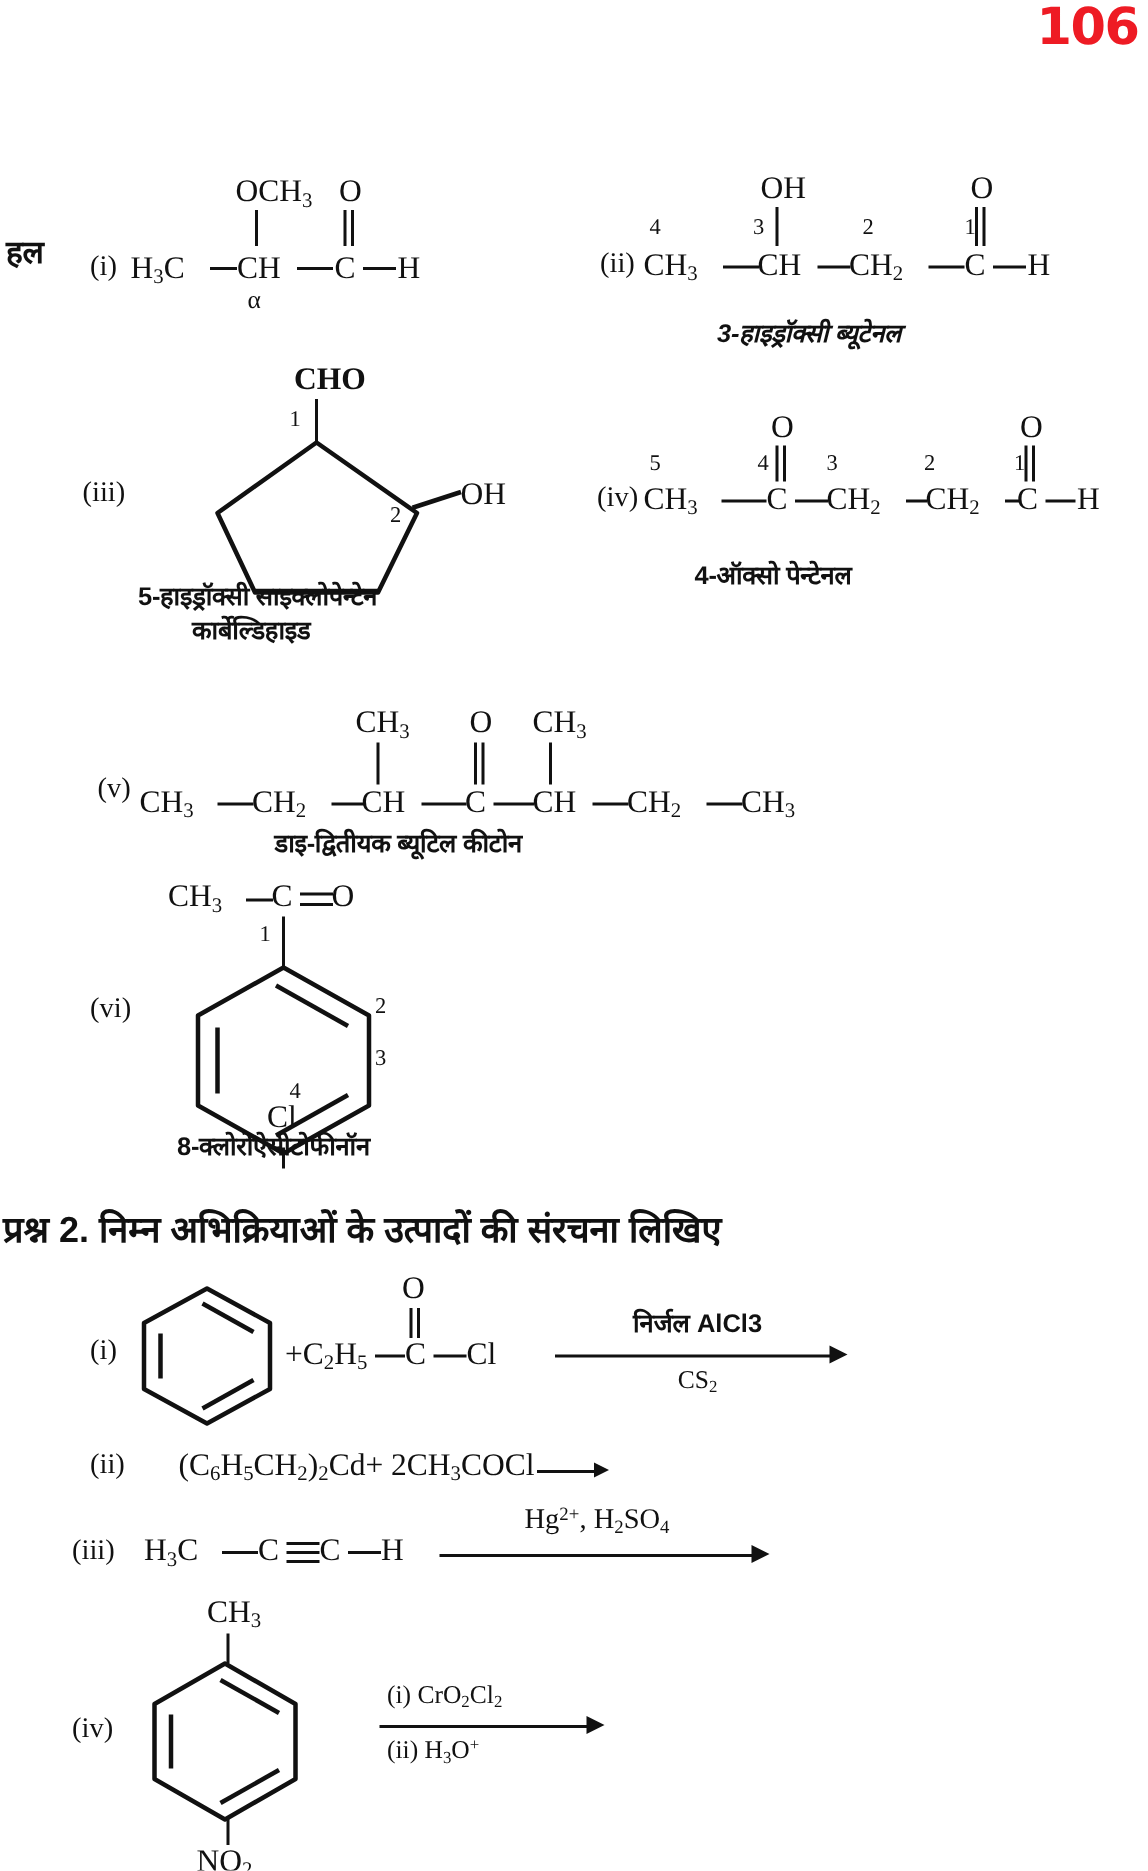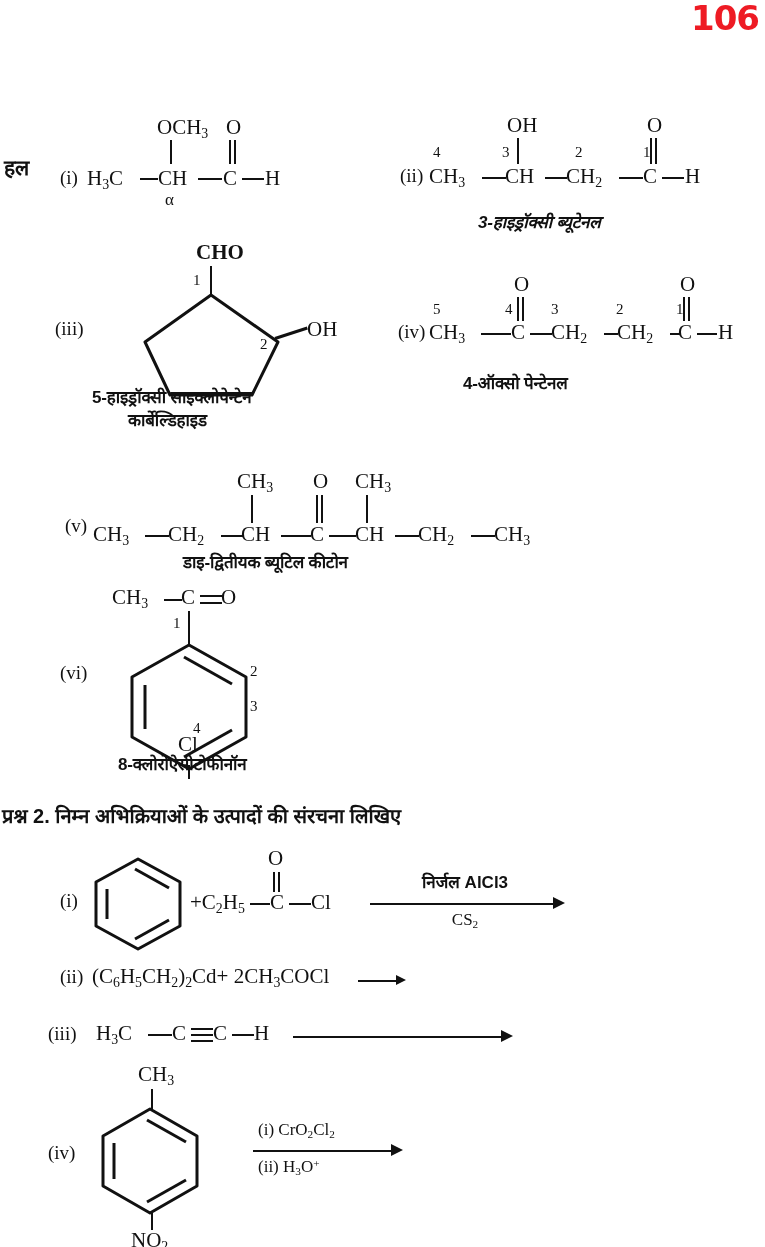--- a/index.html
+++ b/index.html
@@ -79,21 +79,21 @@
   .cond sup { font-size: 0.66em; vertical-align: 0.46em; }
   .cond.hi {
     font-family: "Liberation Sans", sans-serif;
     font-weight: bold;
   }
 
   .qhead {
     position: absolute;
     font-family: "Liberation Sans", "DejaVu Sans", sans-serif;
     font-weight: bold;
-    font-size: 20px;
+    font-size: 24px;
     white-space: nowrap;
   }
 
   svg { display: block; overflow: visible; }
 </style>
 </head>
 <body>
 
 <div id="page-number">106</div>
 
@@ -287,40 +287,41 @@
   <div class="arrow-line" style="left:310px; top:55px; width:185px;"></div>
   <div class="arrow-head" style="left:493px; top:49px;"></div>
   <div class="cond hi" style="left:330px; top:22px; width:150px;">
     <span>निर्जल AlCl3</span>
   </div>
   <div class="cond" style="left:330px; top:62px; width:150px;">CS<sub>2</sub></div>
 </div>
 
 <div class="abs" style="left:60px; top:962px; width:640px; height:36px;">
   <div class="abs roman" style="left:0px; top:4px;">(ii)</div>
-  <div class="abs chem" style="left:32px; top:2px;">(C<sub>6</sub>H<sub>5</sub>CH<sub>2</sub>)<sub>2</sub>Cd+ 2CH<sub>3</sub>COCl</div>
+  <div class="abs chem" style="left:59px; top:2px;">(C<sub>6</sub>H<sub>5</sub>CH<sub>2</sub>)<sub>2</sub>Cd+ 2CH<sub>3</sub>COCl</div>
   <div class="arrow-line" style="left:298px; top:18px; width:40px;"></div>
   <div class="arrow-head-sm" style="left:336px; top:13px;"></div>
 </div>
 
 <div class="abs" style="left:48px; top:1000px; width:700px; height:60px;">
   <div class="abs roman" style="left:0px; top:23px;">(iii)</div>
 
   <div class="abs chem" style="left:48px; top:21px;">H<sub>3</sub>C</div>
   <div class="bond-h" style="left:100px; top:34px; width:24px;"></div>
   <div class="abs chem" style="left:124px; top:21px;">C</div>
   <div class="bond-h" style="left:143px; top:28px; width:22px;"></div>
   <div class="bond-h" style="left:143px; top:34px; width:22px;"></div>
   <div class="bond-h" style="left:143px; top:40px; width:22px;"></div>
   <div class="abs chem" style="left:165px; top:21px;">C</div>
   <div class="bond-h" style="left:184px; top:34px; width:22px;"></div>
   <div class="abs chem" style="left:206px; top:21px;">H</div>
 
   <div class="arrow-line" style="left:245px; top:36px; width:210px;"></div>
   <div class="arrow-head" style="left:453px; top:30px;"></div>
+  <div class="cond" style="left:260px; top:2px; width:180px; font-size:19px;">Hg<sup>2+</sup>, H<sub>2</sub>SO<sub>4</sub></div>
 </div>
 
 <div class="abs" style="left:48px; top:1062px; width:700px; height:185px;">
   <div class="abs roman" style="left:0px; top:80px;">(iv)</div>
 
   <div class="abs chem" style="left:90px; top:0px;">CH<sub>3</sub></div>
   <div class="bond-v" style="left:103px; top:27px; height:20px;"></div>
 
   <svg class="abs" style="left:48px; top:44px;" width="115" height="105" viewBox="0 0 115 105">
     <polygon points="54,3 101,30 101,80 54,107 7,80 7,30" fill="none" stroke="#111" stroke-width="3" stroke-linejoin="round"></polygon>

